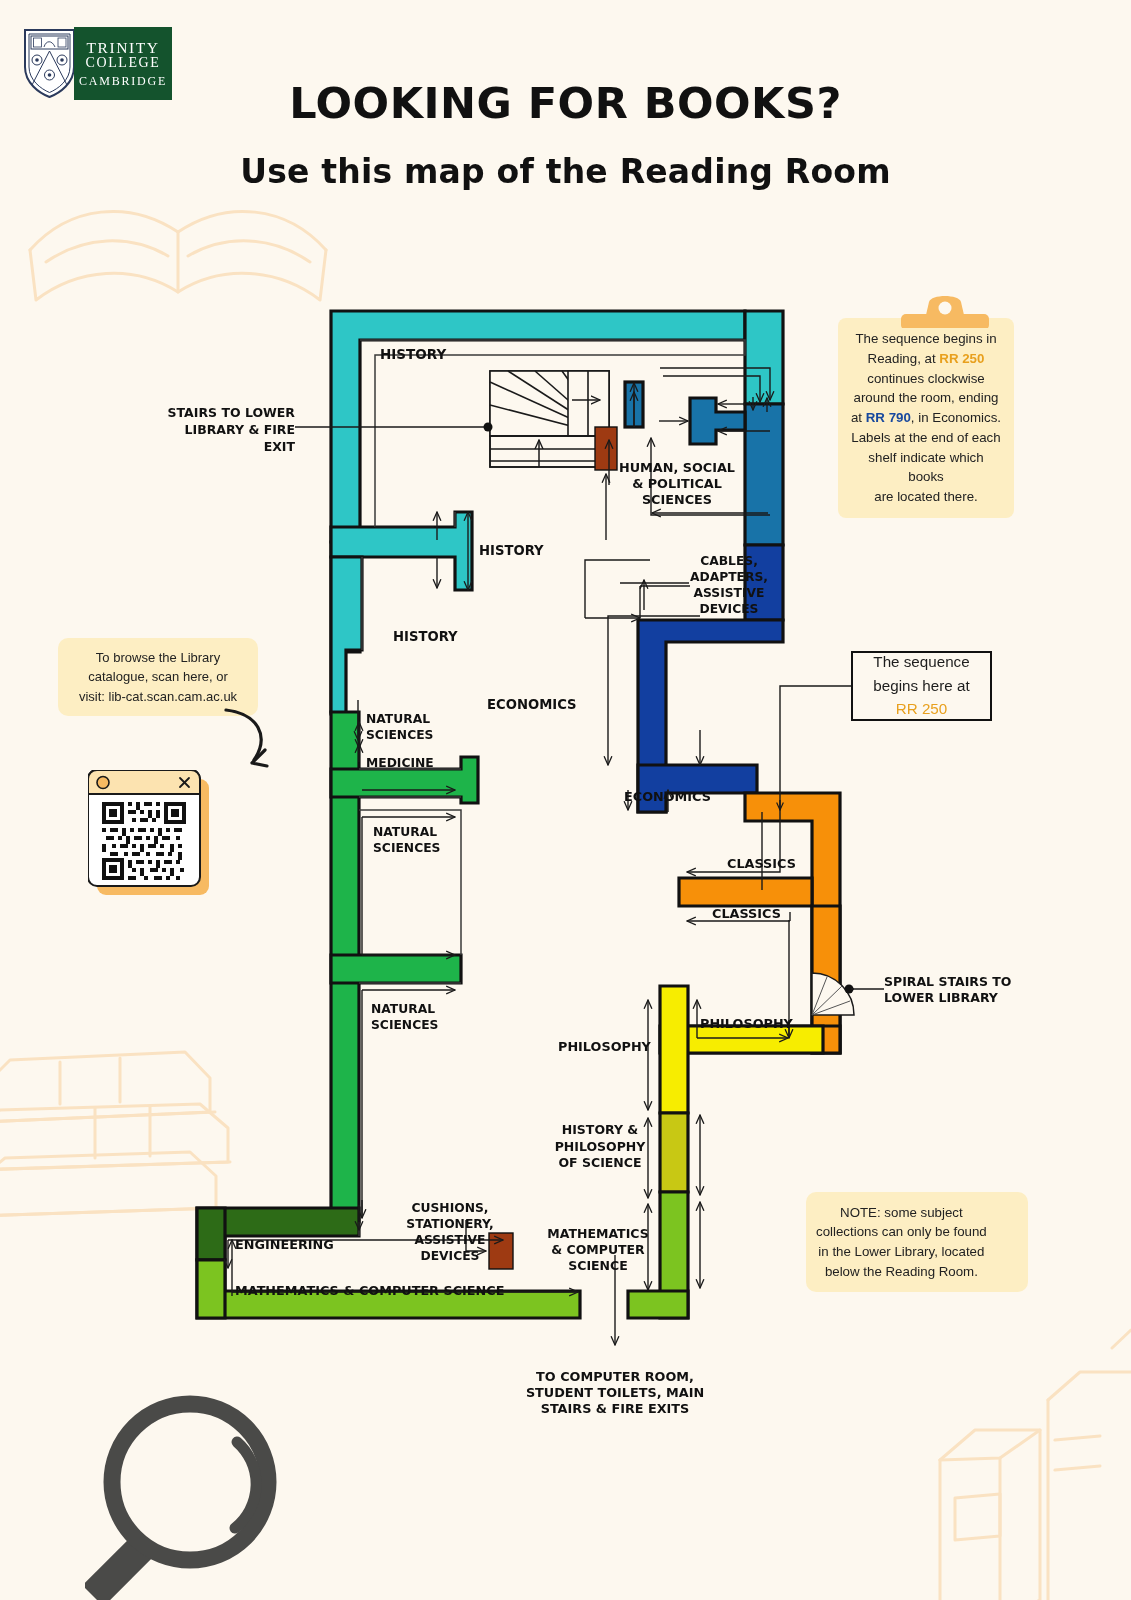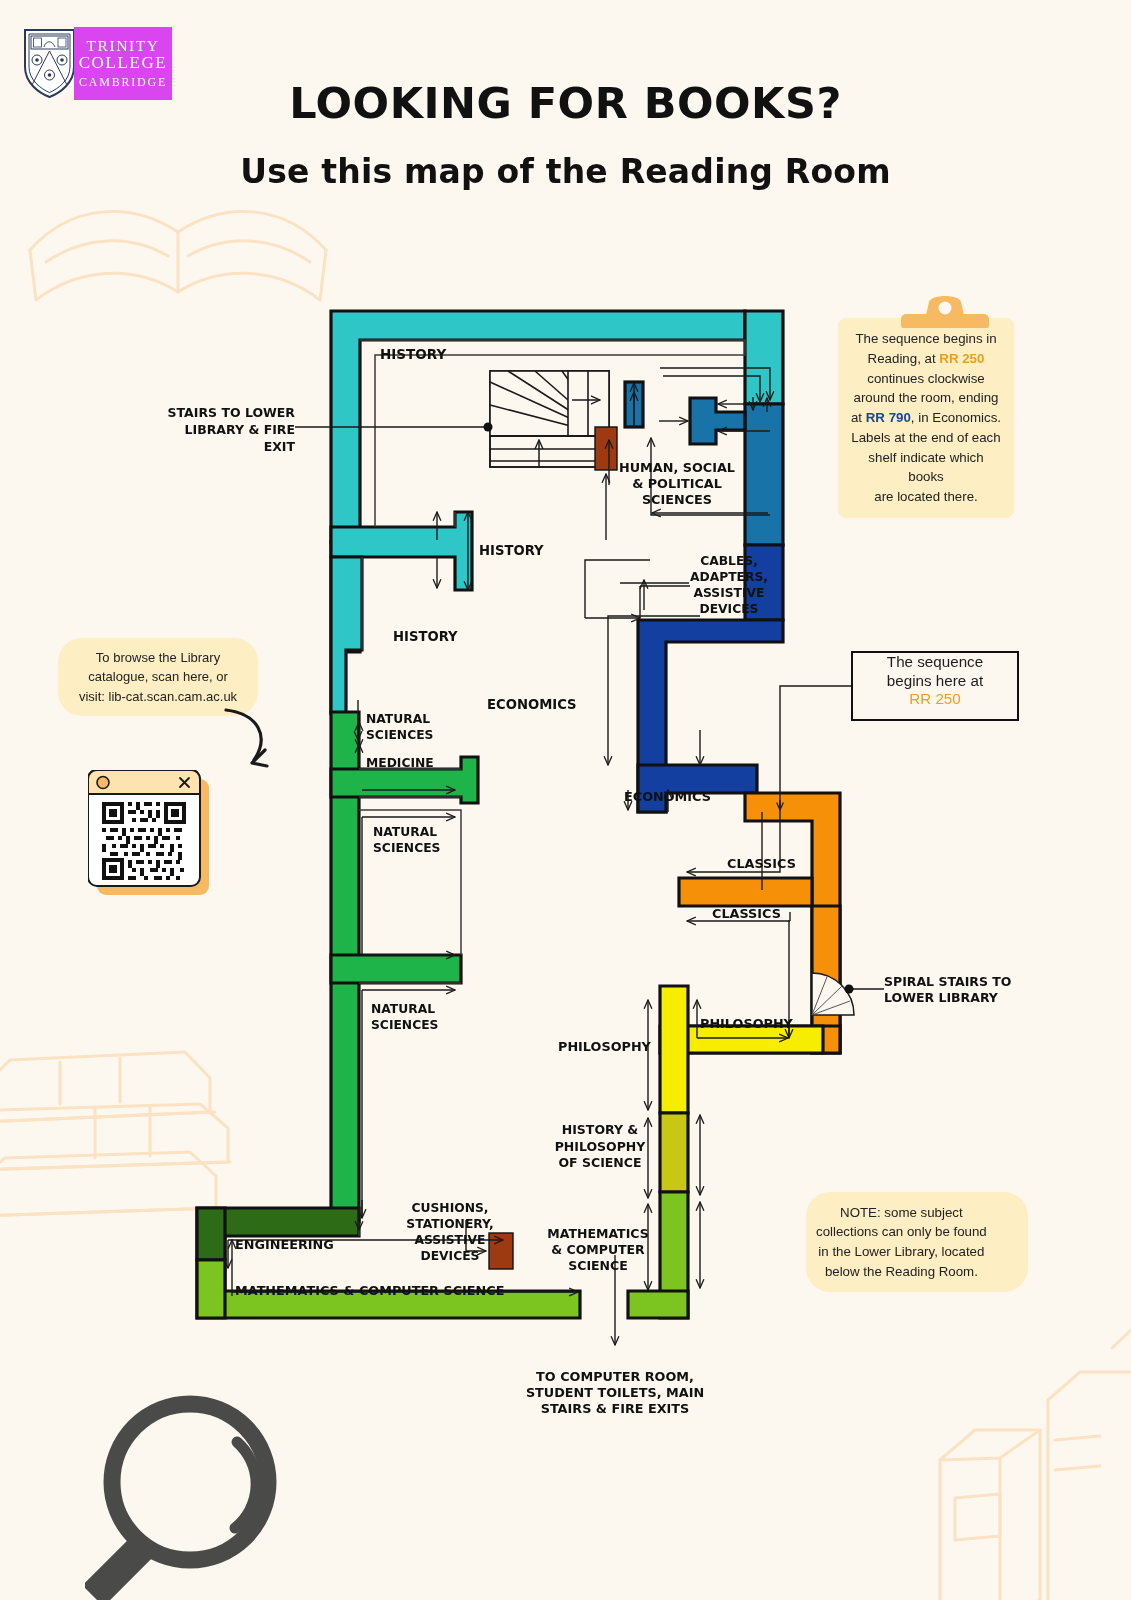--- a/index.html
+++ b/index.html
@@ -15,44 +15,44 @@
   .abs { position:absolute; }
 
   
   #bg-deco { position:absolute; inset:0; pointer-events:none; z-index:0; }
 
   
   #logo { left:22px; top:27px; width:150px; height:73px; z-index:5; }
   #logo .shield-box { position:absolute; left:0; top:0; width:55px; height:73px; }
   #logo .name-box {
     position:absolute; left:52px; top:0; width:98px; height:73px;
-    background:#d946ef; color:#fff;
+    background:#14532d; color:#fff;
     display:flex; flex-direction:column; align-items:center; justify-content:center;
     font-family:"Liberation Serif", serif;
     letter-spacing:1.6px; line-height:1.06;
   }
   #logo .l1 { font-size:15.5px; }
-  #logo .l2 { font-size:17px; }
+  #logo .l2 { font-size:14px; }
   #logo .l3 { font-size:12px; letter-spacing:1.8px; margin-top:4px; }
 
   
   .title1 {
     left:0; top:78px; width:1131px; text-align:center;
     font-size:43px; font-weight:bold; color:#111; letter-spacing:0.5px;
     font-family:"DejaVu Sans", sans-serif;
   }
   .title2 {
     left:0; top:152px; width:1131px; text-align:center;
     font-size:33px; font-weight:bold; color:#111; letter-spacing:0.2px;
     font-family:"DejaVu Sans", sans-serif;
   }
 
   
   .note {
-    background:#fdeec3; border-radius:24px; color:#222;
+    background:#fdeec3; border-radius:10px; color:#222;
     font-size:13.3px; line-height:1.48; text-align:center;
     padding:14px 14px;
   }
   .note b.orange { color:#e8a01e; }
   .note b.blue   { color:#17489e; }
 
   #note-clip { left:838px; top:318px; width:212px; height:200px; z-index:4; }
   #note-clip .note { width:176px; height:200px; border-radius:8px;
       display:flex; align-items:center; justify-content:center; padding:10px 12px; }
   #clip-top { position:absolute; left:63px; top:-26px; width:88px; height:36px; z-index:5; }
@@ -63,23 +63,23 @@
 
   #note-lower { left:806px; top:1192px; width:222px; height:100px; z-index:4; }
   #note-lower .note { width:222px; height:100px; display:flex; align-items:center;
       justify-content:flex-start; padding:8px 10px; font-size:13.3px; }
 
   
   #qr-widget { left:88px; top:770px; width:128px; height:130px; z-index:4; }
 
   
   #seq-callout {
-    left:851px; top:651px; width:168px; height:70px;
+    left:851px; top:651px; width:141px; height:70px;
     border:2.4px solid #111; background:#fdf8ef; z-index:4;
-    display:flex; flex-direction:column; align-items:center; justify-content:flex-start;
+    display:flex; flex-direction:column; align-items:center; justify-content:space-between;
     font-size:15.2px; line-height:1.22; color:#1d1d1d;
   }
   #seq-callout .rr { color:#e8a01e; font-size:15.2px; }
 
   
   #magnifier { left:85px; top:1350px; width:250px; height:250px; z-index:4; }
   #magnifier .glass-text {
     position:absolute; left:47px; top:54px; width:115px;
     text-align:center; font-size:13.2px; line-height:1.33; color:#111;
   }

